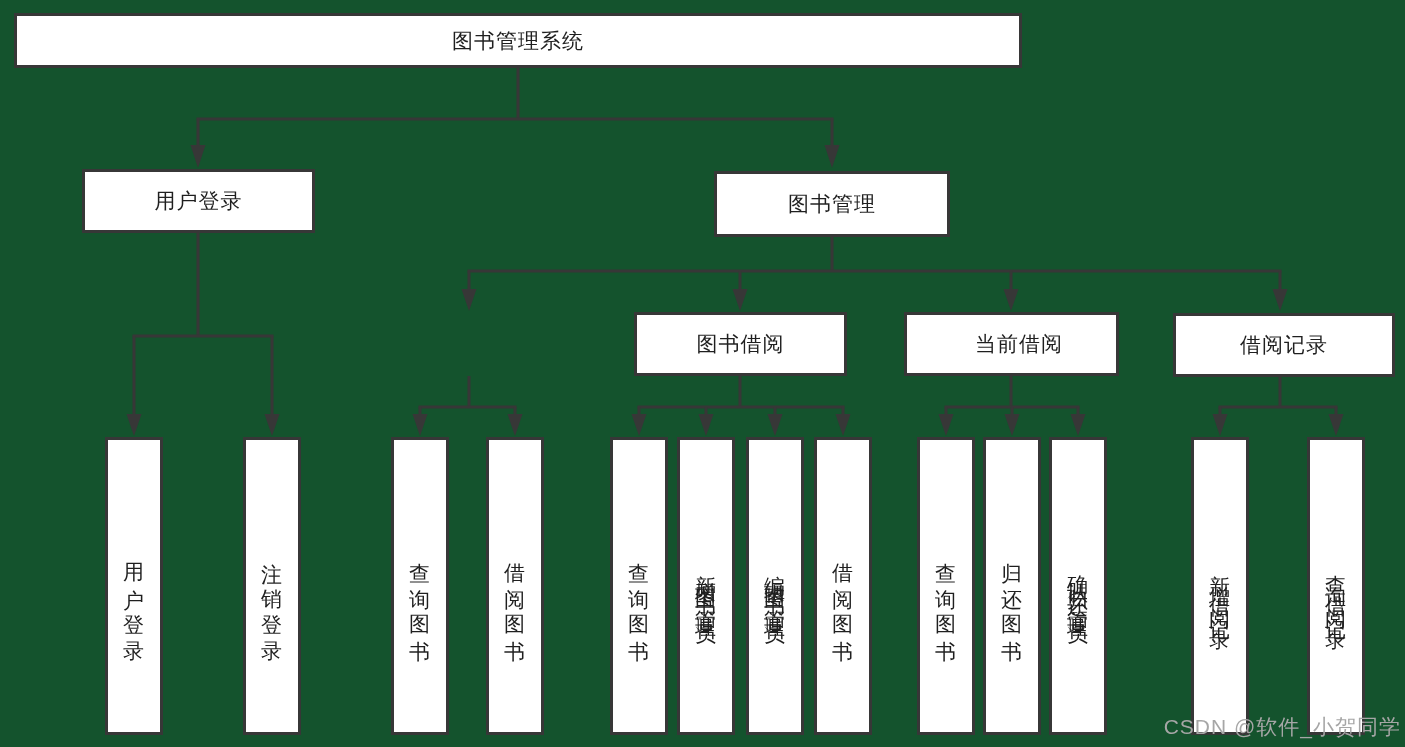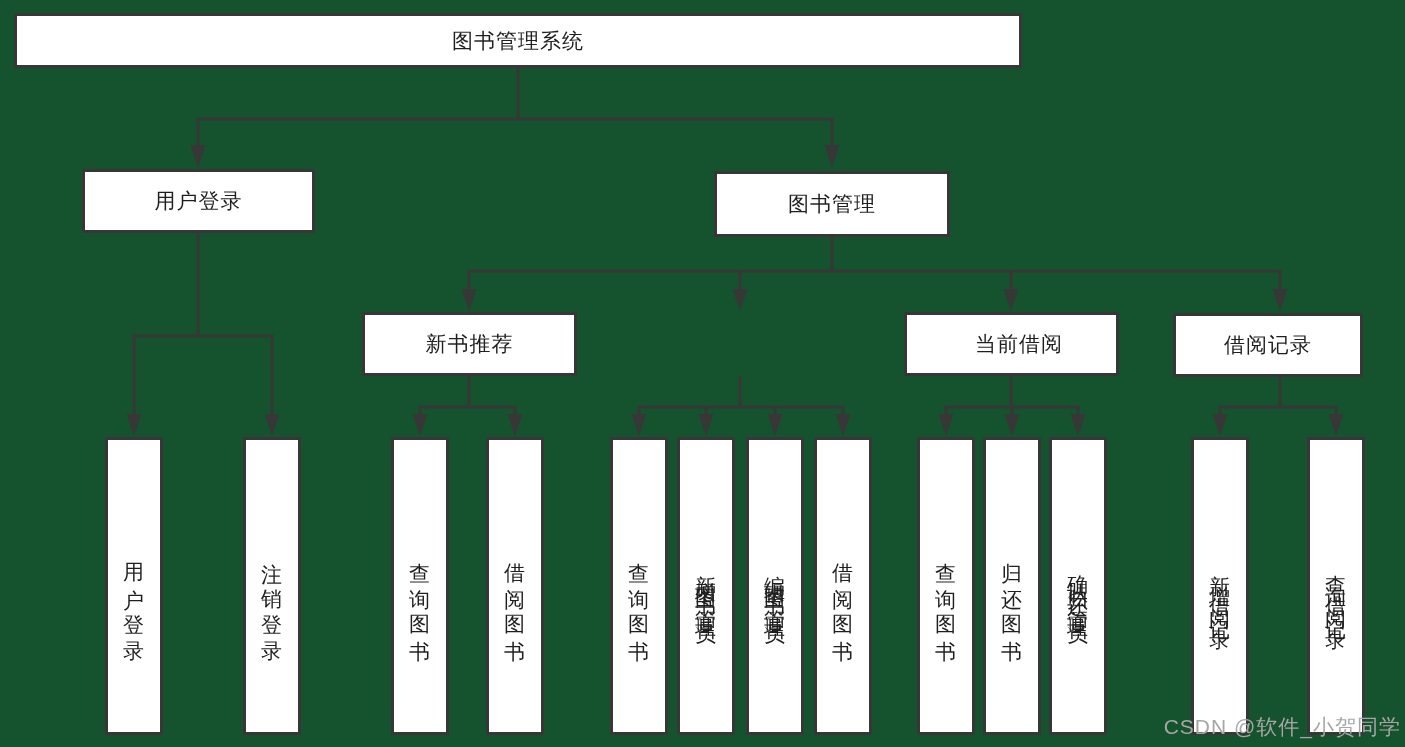--- a/index.html
+++ b/index.html
@@ -134,23 +134,23 @@
       <polygon points="1212.5,414 1227.5,414 1220,436"></polygon>
       <polygon points="1328.5,414 1343.5,414 1336,436"></polygon>
     </g>
   </svg>
 
   <div class="box hbox" style="left:14px; top:13px; width:1008px; height:55px;">图书管理系统</div>
 
   <div class="box hbox" style="left:82px; top:169px; width:233px; height:64px;">用户登录</div>
   <div class="box hbox" style="left:714px; top:171px; width:236px; height:66px;">图书管理</div>
 
-  <div class="box hbox" style="left:362px; top:312px; width:215px; height:64px;">新书推荐</div>
+  <div class="box hbox" style="left:634px; top:312px; width:213px; height:64px;">图书借阅</div>
   <div class="box hbox" style="left:904px; top:312px; width:215px; height:64px;padding-left:15px;">当前借阅</div>
-  <div class="box hbox" style="left:1173px; top:313px; width:190px; height:64px;">借阅记录</div>
+  <div class="box hbox" style="left:1173px; top:313px; width:222px; height:64px;">借阅记录</div>
 
   <div class="box vbox" style="left:105px;">
     <span class="vtext v4">用户登录</span>
   </div>
   <div class="box vbox" style="left:243px;">
     <span class="vtext v4">注销登录</span>
   </div>
 
   <div class="box vbox" style="left:391px;">
     <span class="vtext v4">查询图书</span>

